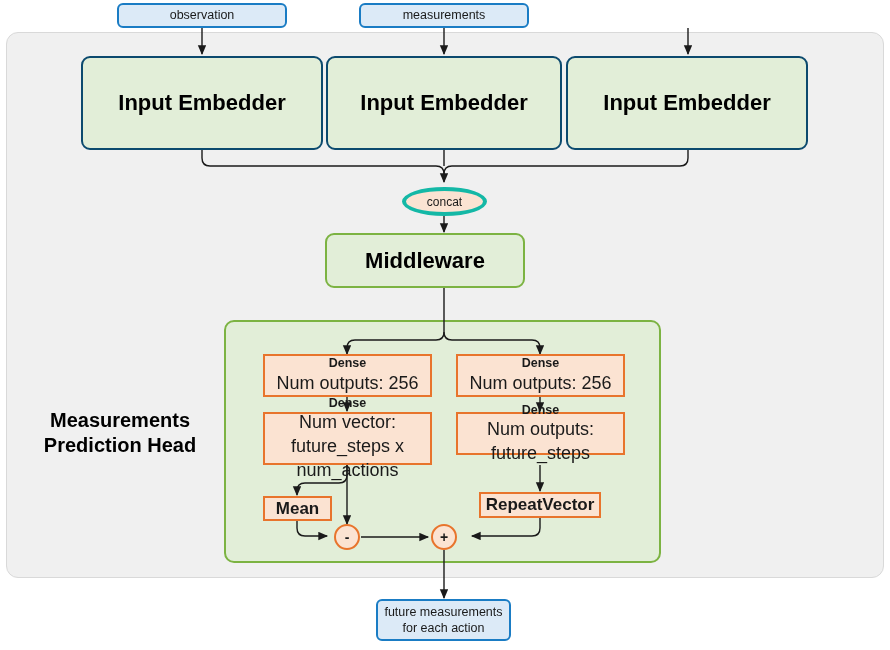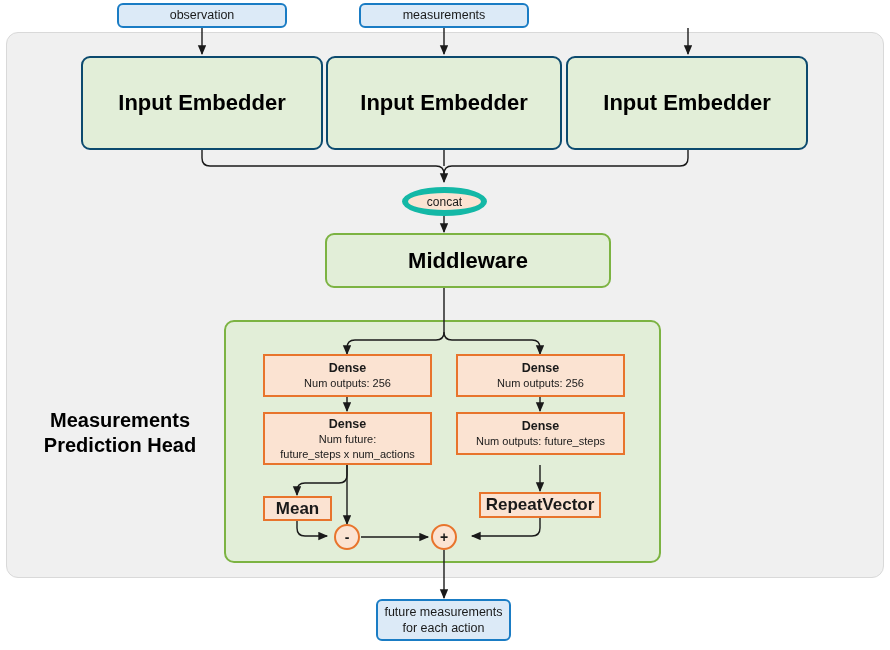--- a/index.html
+++ b/index.html
@@ -112,35 +112,35 @@
     border-radius: 0;
     color: #1a1a1a;
   }
 
   .op-title {
     font-size: 12.5px;
     font-weight: bold;
     line-height: 1.32;
   }
   .op-line {
-    font-size: 11px;
+    font-size: 18px;
     font-weight: normal;
     line-height: 1.32;
   }
 
   .simple-op {
     font-size: 17px;
     font-weight: bold;
   }
 
   
   .ellipse-node {
     position: absolute;
     background: #fbe3d2;
-    border: 6px solid #14b8a6;
+    border: 4px solid #14b8a6;
     border-radius: 50%;
     display: flex;
     align-items: center;
     justify-content: center;
     font-size: 12px;
     color: #1a1a1a;
     box-sizing: border-box;
   }
 
   
@@ -229,37 +229,37 @@
   </div>
 
   <div class="node embedder-box" style="left:566px; top:56px; width:242px; height:94px;">
     <span>Input Embedder</span>
   </div>
 
   <div class="ellipse-node" style="left:402px; top:187px; width:85px; height:29px;">
     <span>concat</span>
   </div>
 
-  <div class="node middleware-box" style="left:325px; top:233px; width:286px; height:55px;">
+  <div class="node middleware-box" style="left:325px; top:233px; width:200px; height:55px;">
     <span>Middleware</span>
   </div>
 
   <div class="head-label">
     <div>Measurements</div>
     <div>Prediction Head</div>
   </div>
 
   <div class="node op-box" style="left:263px; top:354px; width:169px; height:43px;">
     <span class="op-title">Dense</span>
     <span class="op-line">Num outputs: 256</span>
   </div>
 
   <div class="node op-box" style="left:263px; top:412px; width:169px; height:53px;">
     <span class="op-title">Dense</span>
-    <span class="op-line">Num future:</span>
+    <span class="op-line">Num vector:</span>
     <span class="op-line">future_steps x num_actions</span>
   </div>
 
   <div class="node op-box" style="left:263px; top:496px; width:69px; height:25px;">
     <span class="simple-op">Mean</span>
   </div>
 
   <div class="circle-op" style="left:334px; top:524px;">
     <span>-</span>
   </div>

